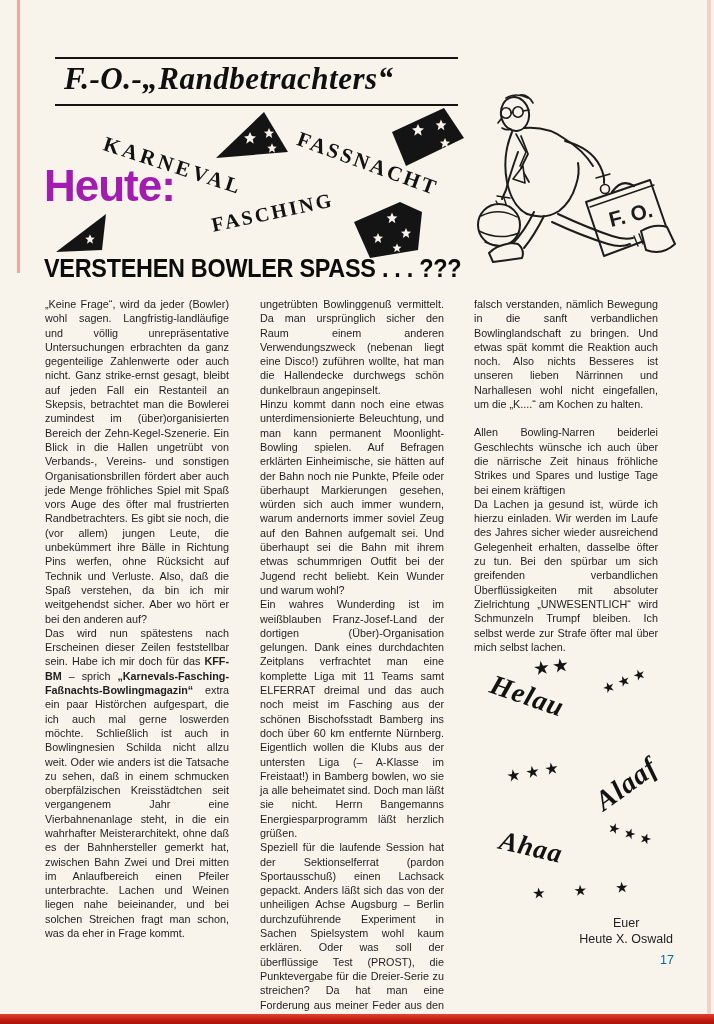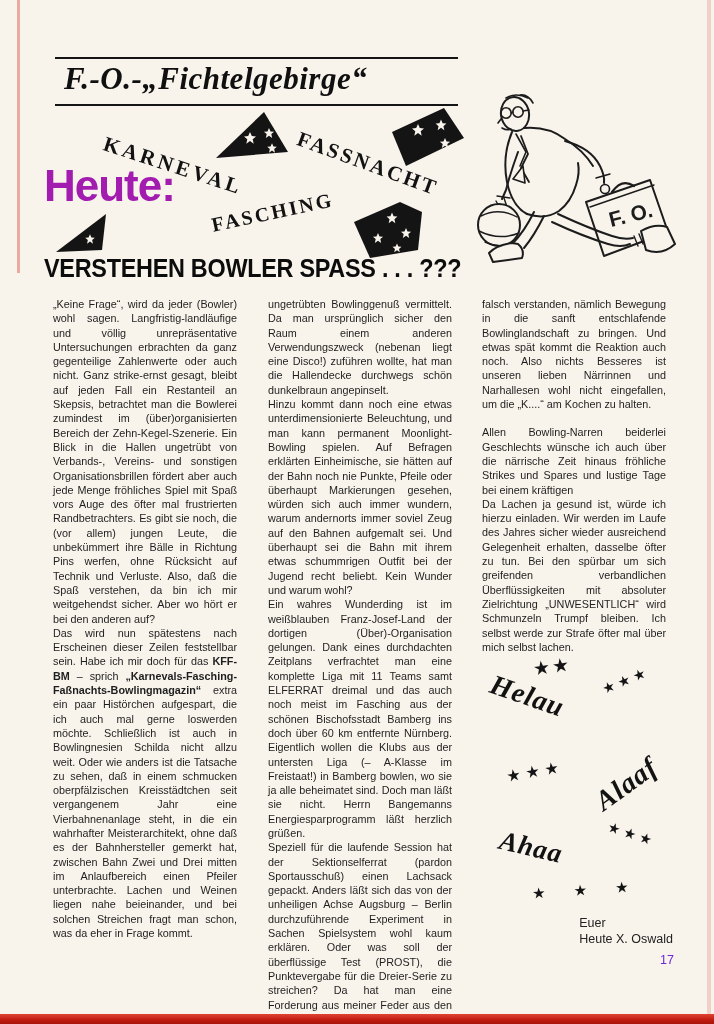--- a/index.html
+++ b/index.html
@@ -38,21 +38,21 @@
     position:absolute;left:44px;top:253px;
     font-size:26px;font-weight:bold;white-space:nowrap;color:#0c0c0c;
     transform:scaleX(.9);transform-origin:left center;letter-spacing:-.3px;
   }
   .confetti-svg{position:absolute;left:40px;top:100px;}
   .cartoon-svg{position:absolute;left:452px;top:86px;}
   
   .col{
     position:absolute;top:297px;width:184px;
     font-size:10.8px;line-height:14.3px;
-    text-align:justify;color:#1e1e1e;margin-left:8px;
+    text-align:justify;color:#1e1e1e;
   }
   .col-1{left:45px}
   .col-2{left:260px}
   .col-3{left:474px}
   .para{margin:0;}
   .para.gap{margin-top:14px;}
   .para b{font-weight:bold;}
   
   .cheer{
     position:absolute;
@@ -65,39 +65,39 @@
   .cheer-ahaa{left:499px;top:832px;font-size:27px;transform:rotate(13deg);}
   .star-cluster{position:absolute;color:#141414;white-space:nowrap;}
   .stars-1{left:533px;top:655px;font-size:19px;transform:rotate(-8deg);letter-spacing:2px;}
   .stars-2{left:601px;top:672px;font-size:14px;transform:rotate(-22deg);letter-spacing:4px;}
   .stars-3{left:506px;top:762px;font-size:16px;transform:rotate(-10deg);letter-spacing:5px;}
   .stars-4{left:607px;top:826px;font-size:14px;transform:rotate(18deg);letter-spacing:4px;}
   .stars-5{left:532px;top:881px;font-size:15px;transform:rotate(-4deg);letter-spacing:12px;}
   
   .signature{
     position:absolute;right:41px;top:916px;
-    text-align:left;font-size:12.5px;line-height:15.5px;color:#222;
-  }
-  .page-number{position:absolute;right:40px;top:953px;font-size:12.5px;color:#6d28d9;}
+    text-align:center;font-size:12.5px;line-height:15.5px;color:#222;
+  }
+  .page-number{position:absolute;right:40px;top:953px;font-size:12.5px;color:#0369a1;}
   
   .edge-left{position:absolute;left:17px;top:0;width:3px;height:273px;background:#dd6f63;opacity:.55;}
   .edge-right{position:absolute;right:3px;top:0;width:4px;height:100%;background:#e59a90;opacity:.4;}
   .bottom-bar{position:absolute;left:0;right:0;bottom:0;height:10px;
     background:linear-gradient(to bottom,#e04433 0%,#c01b10 60%,#a8140b 100%);}
 </style>
 </head>
 <body>
 
 <div class="page">
 
   <div class="edge-left"></div>
   <div class="edge-right"></div>
 
   <div class="rule top"></div>
-  <div class="masthead-title">F.-O.-„Fichtelgebirge“</div>
+  <div class="masthead-title">F.-O.-„Randbetrachters“</div>
   <div class="rule bottom"></div>
 
   <div class="decor-word w-karneval">KARNEVAL</div>
   <div class="decor-word w-fassnacht">FASSNACHT</div>
   <div class="decor-word w-fasching">FASCHING</div>
   <div class="kicker">Heute:</div>
 
   <svg class="confetti-svg" width="440" height="170" viewBox="0 0 440 170">
     <defs>
       <path id="wstar" d="M0,-6 L1.8,-1.9 L6,-1.6 L2.7,1.3 L3.7,5.8 L0,3.1 L-3.7,5.8 L-2.7,1.3 L-6,-1.6 L-1.8,-1.9 Z"></path>
@@ -176,21 +176,21 @@
       <p class="para"><span>„Keine Frage“, wird da jeder (Bowler) wohl sagen. Langfristig-landläufige und völlig unrepräsentative Untersuchungen erbrachten da ganz gegenteilige Zahlenwerte oder auch nicht. Ganz strike-ernst gesagt, bleibt auf jeden Fall ein Restanteil an Skepsis, betrachtet man die Bowlerei zumindest im (über)organisierten Bereich der Zehn-Kegel-Szenerie. Ein Blick in die Hallen ungetrübt von Verbands-, Vereins- und sonstigen Organisationsbrillen fördert aber auch jede Menge fröhliches Spiel mit Spaß vors Auge des öfter mal frustrierten Randbetrachters. Es gibt sie noch, die (vor allem) jungen Leute, die unbekümmert ihre Bälle in Richtung Pins werfen, ohne Rücksicht auf Technik und Verluste. Also, daß die Spaß verstehen, da bin ich mir weitgehendst sicher. Aber wo hört er bei den anderen auf?</span></p>
       <p class="para"><span>Das wird nun spätestens nach Erscheinen dieser Zeilen feststellbar sein. Habe ich mir doch für das </span><b>KFF-BM</b><span> – sprich </span><b>„Karnevals-Fasching-Faßnachts-Bowlingmagazin“</b><span> extra ein paar Histörchen aufgespart, die ich auch mal gerne loswerden möchte. Schließlich ist auch in Bowlingnesien Schilda nicht allzu weit. Oder wie anders ist die Tatsache zu sehen, daß in einem schmucken oberpfälzischen Kreisstädtchen seit vergangenem Jahr eine Vierbahnenanlage steht, in die ein wahrhafter Meisterarchitekt, ohne daß es der Bahnhersteller gemerkt hat, zwischen Bahn Zwei und Drei mitten im Anlaufbereich einen Pfeiler unterbrachte. Lachen und Weinen liegen nahe beieinander, und bei solchen Streichen fragt man schon, was da eher in Frage kommt.</span></p>
     </div>
   <div class="col col-2">
       <p class="para"><span>ungetrübten Bowlinggenuß vermittelt. Da man ursprünglich sicher den Raum einem anderen Verwendungszweck (nebenan liegt eine Disco!) zuführen wollte, hat man die Hallendecke durchwegs schön dunkelbraun angepinselt.</span></p>
       <p class="para"><span>Hinzu kommt dann noch eine etwas unterdimensionierte Beleuchtung, und man kann permanent Moonlight-Bowling spielen. Auf Befragen erklärten Einheimische, sie hätten auf der Bahn noch nie Punkte, Pfeile oder überhaupt Markierungen gesehen, würden sich auch immer wundern, warum andernorts immer soviel Zeug auf den Bahnen aufgemalt sei. Und überhaupt sei die Bahn mit ihrem etwas schummrigen Outfit bei der Jugend recht beliebt. Kein Wunder und warum wohl?</span></p>
       <p class="para"><span>Ein wahres Wunderding ist im weißblauben Franz-Josef-Land der dortigen (Über)-Organisation gelungen. Dank eines durchdachten Zeitplans verfrachtet man eine komplette Liga mit 11 Teams samt ELFERRAT dreimal und das auch noch meist im Fasching aus der schönen Bischofsstadt Bamberg ins doch über 60 km entfernte Nürnberg. Eigentlich wollen die Klubs aus der untersten Liga (– A-Klasse im Freistaat!) in Bamberg bowlen, wo sie ja alle beheimatet sind. Doch man läßt sie nicht. Herrn Bangemanns Energiesparprogramm läßt herzlich grüßen.</span></p>
       <p class="para"><span>Speziell für die laufende Session hat der Sektionselferrat (pardon Sportausschuß) einen Lachsack gepackt. Anders läßt sich das von der unheiligen Achse Augsburg – Berlin durchzuführende Experiment in Sachen Spielsystem wohl kaum erklären. Oder was soll der überflüssige Test (PROST), die Punktevergabe für die Dreier-Serie zu streichen? Da hat man eine Forderung aus meiner Feder aus den frühen Siebzigern aber recht spät</span></p>
     </div>
   <div class="col col-3">
-      <p class="para"><span>falsch verstanden, nämlich Bewegung in die sanft entschlafende Bowlinglandschaft zu bringen. Und etwas spät kommt die Reaktion auch noch. Also nichts Besseres ist unseren lieben Närrinnen und Narhallesen wohl nicht eingefallen, um die „K....“ am Kochen zu halten.</span></p>
+      <p class="para"><span>falsch verstanden, nämlich Bewegung in die sanft verbandlichen Bowlinglandschaft zu bringen. Und etwas spät kommt die Reaktion auch noch. Also nichts Besseres ist unseren lieben Närrinnen und Narhallesen wohl nicht eingefallen, um die „K....“ am Kochen zu halten.</span></p>
       <p class="para gap"><span>Allen Bowling-Narren beiderlei Geschlechts wünsche ich auch über die närrische Zeit hinaus fröhliche Strikes und Spares und lustige Tage bei einem kräftigen</span></p>
       <p class="para"><span>Da Lachen ja gesund ist, würde ich hierzu einladen. Wir werden im Laufe des Jahres sicher wieder ausreichend Gelegenheit erhalten, dasselbe öfter zu tun. Bei den spürbar um sich greifenden verbandlichen Überflüssigkeiten mit absoluter Zielrichtung „UNWESENTLICH“ wird Schmunzeln Trumpf bleiben. Ich selbst werde zur Strafe öfter mal über mich selbst lachen.</span></p>
     </div>
 
   <div class="star-cluster stars-1">★★</div>
   <div class="star-cluster stars-2">★★★</div>
   <div class="cheer cheer-helau">Helau</div>
   <div class="star-cluster stars-3">★★★</div>
   <div class="cheer cheer-alaaf">Alaaf</div>
   <div class="cheer cheer-ahaa">Ahaa</div>

